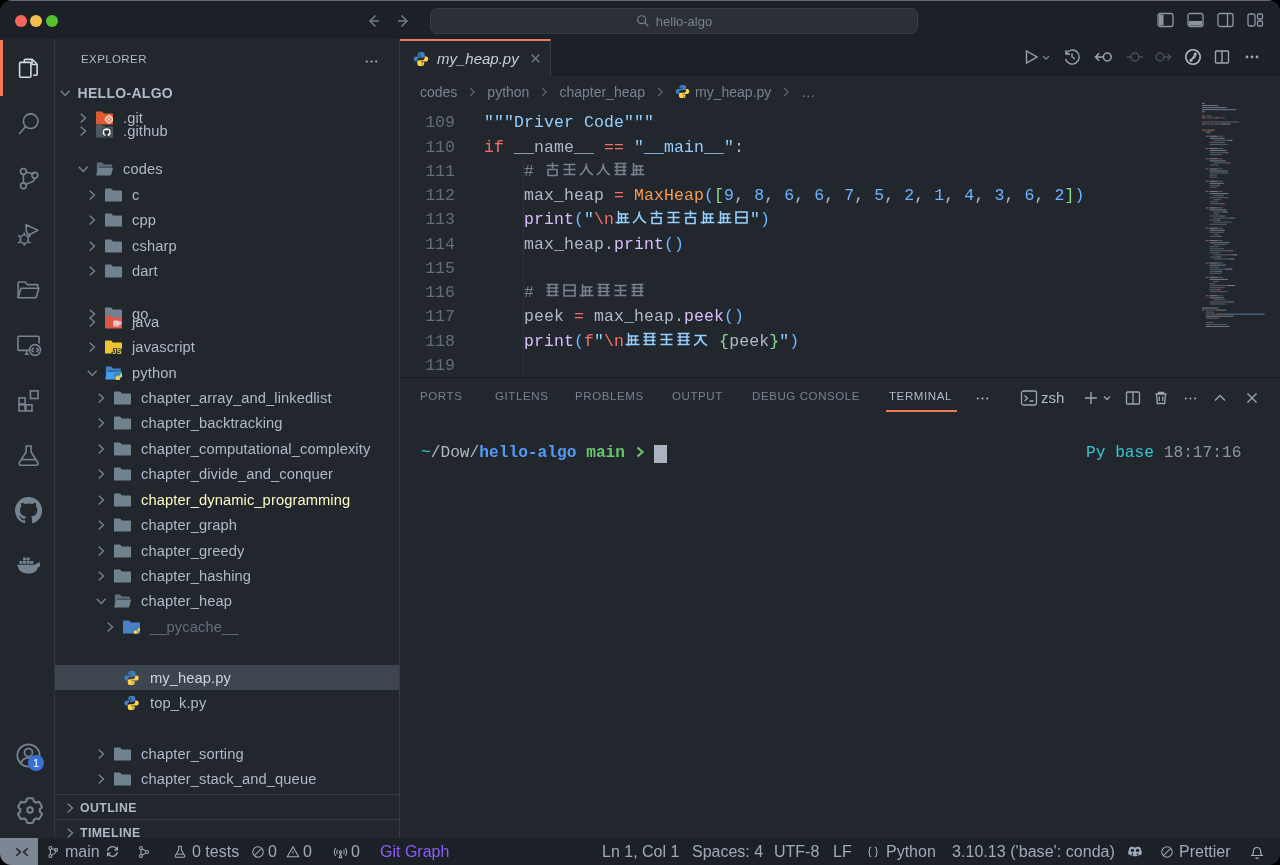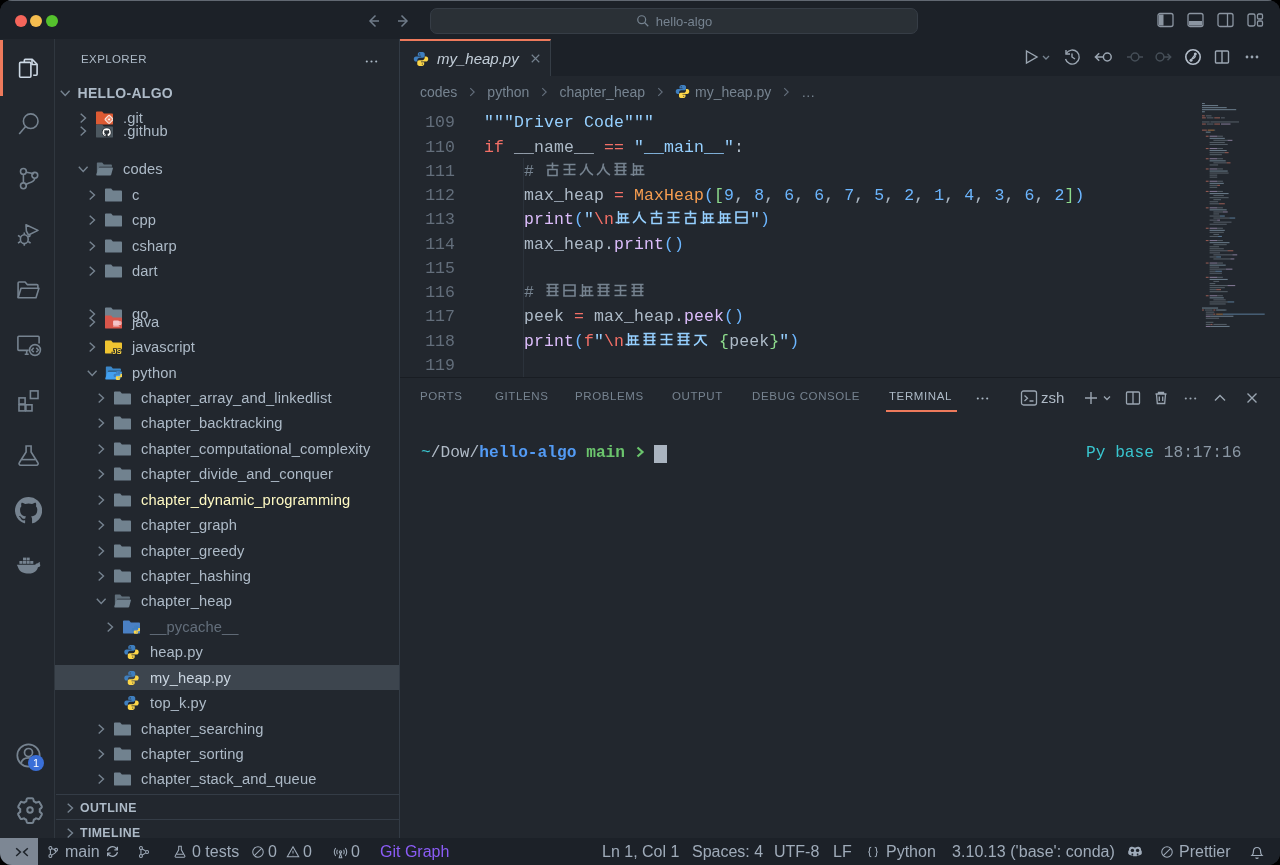--- a/index.html
+++ b/index.html
@@ -456,49 +456,33 @@
         <path fill="none" stroke="currentColor" stroke-width="1.4" d="m5.7 3.7 4.8 4.4-4.8 4.4"></path>
       </svg>
       <svg class="ficon" viewBox="0 0 16 14">
         <use href="#foldr" style="color:#4a80c4"></use>
         <g transform="translate(7.8,5)">
           <use href="#py" width="9" height="9"></use>
         </g>
       </svg>
       <span style="color:#636e7b;">__pycache__</span>
     </div>
-<div class="row" style="top:639.7px;padding-left:47px;">
-      <span style="width:20.5px;flex:none"></span>
-      <svg class="ficon" viewBox="0 0 32 32">
-        <use href="#py"></use>
-      </svg>
-      <span style="color:#adbac7;">heap.py</span>
-    </div>
 <div class="row" style="top:665.1px;padding-left:47px;background:#3d454e;">
       <span style="width:20.5px;flex:none"></span>
       <svg class="ficon" viewBox="0 0 32 32">
         <use href="#py"></use>
       </svg>
       <span style="color:#c9d4df;">my_heap.py</span>
     </div>
 <div class="row" style="top:690.6px;padding-left:47px;">
       <span style="width:20.5px;flex:none"></span>
       <svg class="ficon" viewBox="0 0 32 32">
         <use href="#py"></use>
       </svg>
       <span style="color:#adbac7;">top_k.py</span>
-    </div>
-<div class="row" style="top:716.0px;padding-left:38px;">
-      <svg class="chev" viewBox="0 0 16 16">
-        <path fill="none" stroke="currentColor" stroke-width="1.4" d="m5.7 3.7 4.8 4.4-4.8 4.4"></path>
-      </svg>
-      <svg class="ficon" viewBox="0 0 16 14" style="color:#71828f">
-        <use href="#foldr"></use>
-      </svg>
-      <span style="color:#adbac7;">chapter_searching</span>
     </div>
 <div class="row" style="top:741.4px;padding-left:38px;">
       <svg class="chev" viewBox="0 0 16 16">
         <path fill="none" stroke="currentColor" stroke-width="1.4" d="m5.7 3.7 4.8 4.4-4.8 4.4"></path>
       </svg>
       <svg class="ficon" viewBox="0 0 16 14" style="color:#71828f">
         <use href="#foldr"></use>
       </svg>
       <span style="color:#adbac7;">chapter_sorting</span>
     </div>

